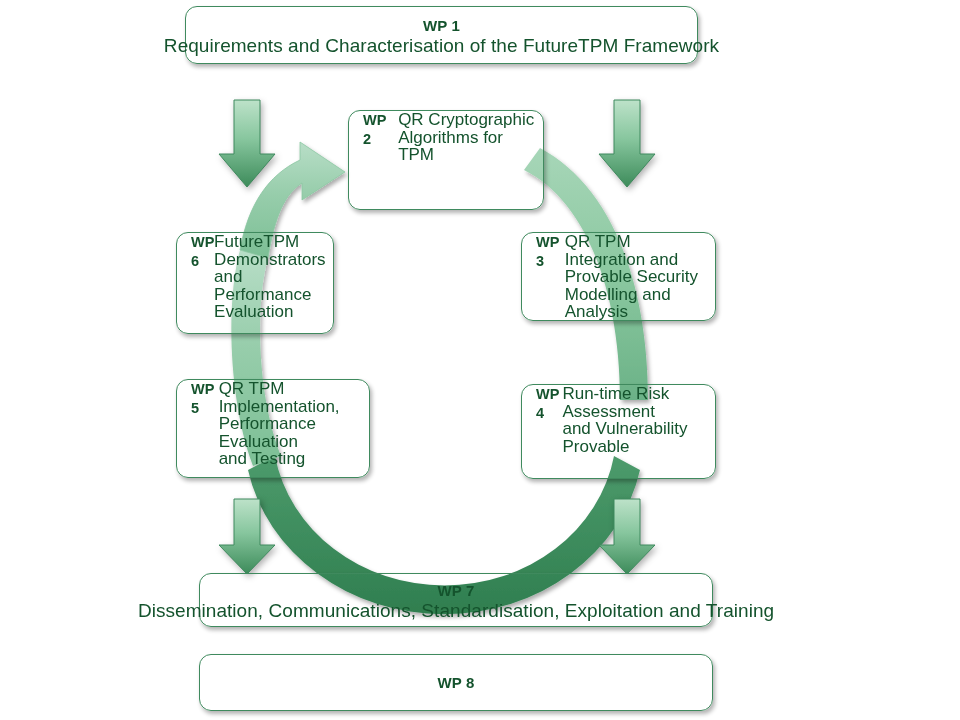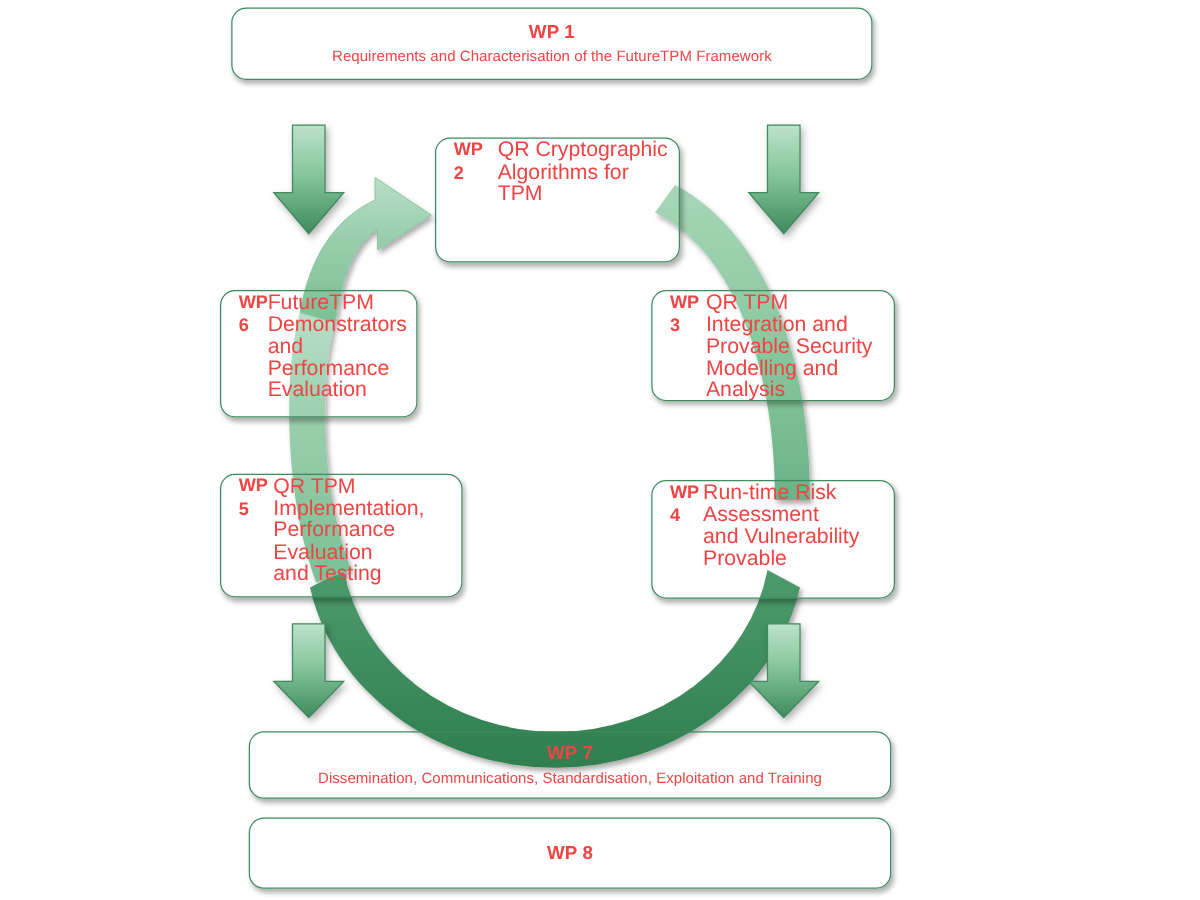--- a/index.html
+++ b/index.html
@@ -27,21 +27,21 @@
     border-radius: 12px;
     background: linear-gradient(to bottom,
         #c3e3cd 0%,
         #b1daبة 0%,
         #aed8bb 14%,
         #8ec9a1 42%,
         #66b382 72%,
         #4b9d68 92%,
         #479a65 100%);
     box-shadow: 2px 3px 4px rgba(0,0,0,0.30);
-    color: #ef4444;
+    color: #14532d;
     z-index: 5;
     padding: 0;
   }
   .wp-box .wp-inner {
     position: relative;
     width: 100%;
     height: 100%;
     box-sizing: border-box;
   }
 
@@ -52,21 +52,21 @@
     align-items: center;
     justify-content: center;
   }
   .wp-box.banner .wp-title {
     font-size: 15px;
     font-weight: bold;
     line-height: 20px;
     letter-spacing: 0.1px;
   }
   .wp-box.banner .wp-desc {
-    font-size: 12px;
+    font-size: 19px;
     line-height: 19px;
     letter-spacing: 0.05px;
     text-align: left;
     white-space: nowrap;
   }
 
   
   .wp-box.stack .wp-inner {
     display: flex;
     align-items: flex-start;
@@ -86,21 +86,21 @@
     white-space: pre-line;
   }
 
   
   #wp1 { left:185px;  top:6px;   width:513px; height:58px; }
   #wp2 { left:348px;  top:110px; width:196px; height:100px; }
   #wp6 { left:176px;  top:232px; width:158px; height:102px; }
   #wp3 { left:521px;  top:232px; width:195px; height:89px; }
   #wp5 { left:176px;  top:379px; width:194px; height:99px; }
   #wp4 { left:521px;  top:384px; width:195px; height:95px; }
-  #wp7 { left:199px;  top:585px; width:514px; height:54px; }
+  #wp7 { left:199px;  top:573px; width:514px; height:54px; }
   #wp8 { left:199px;  top:654px; width:514px; height:57px; }
 
   
   #ring-layer {
     position: absolute;
     left: 0; top: 0;
     width: 960px; height: 720px;
     z-index: 2;
     pointer-events: none;
   }

